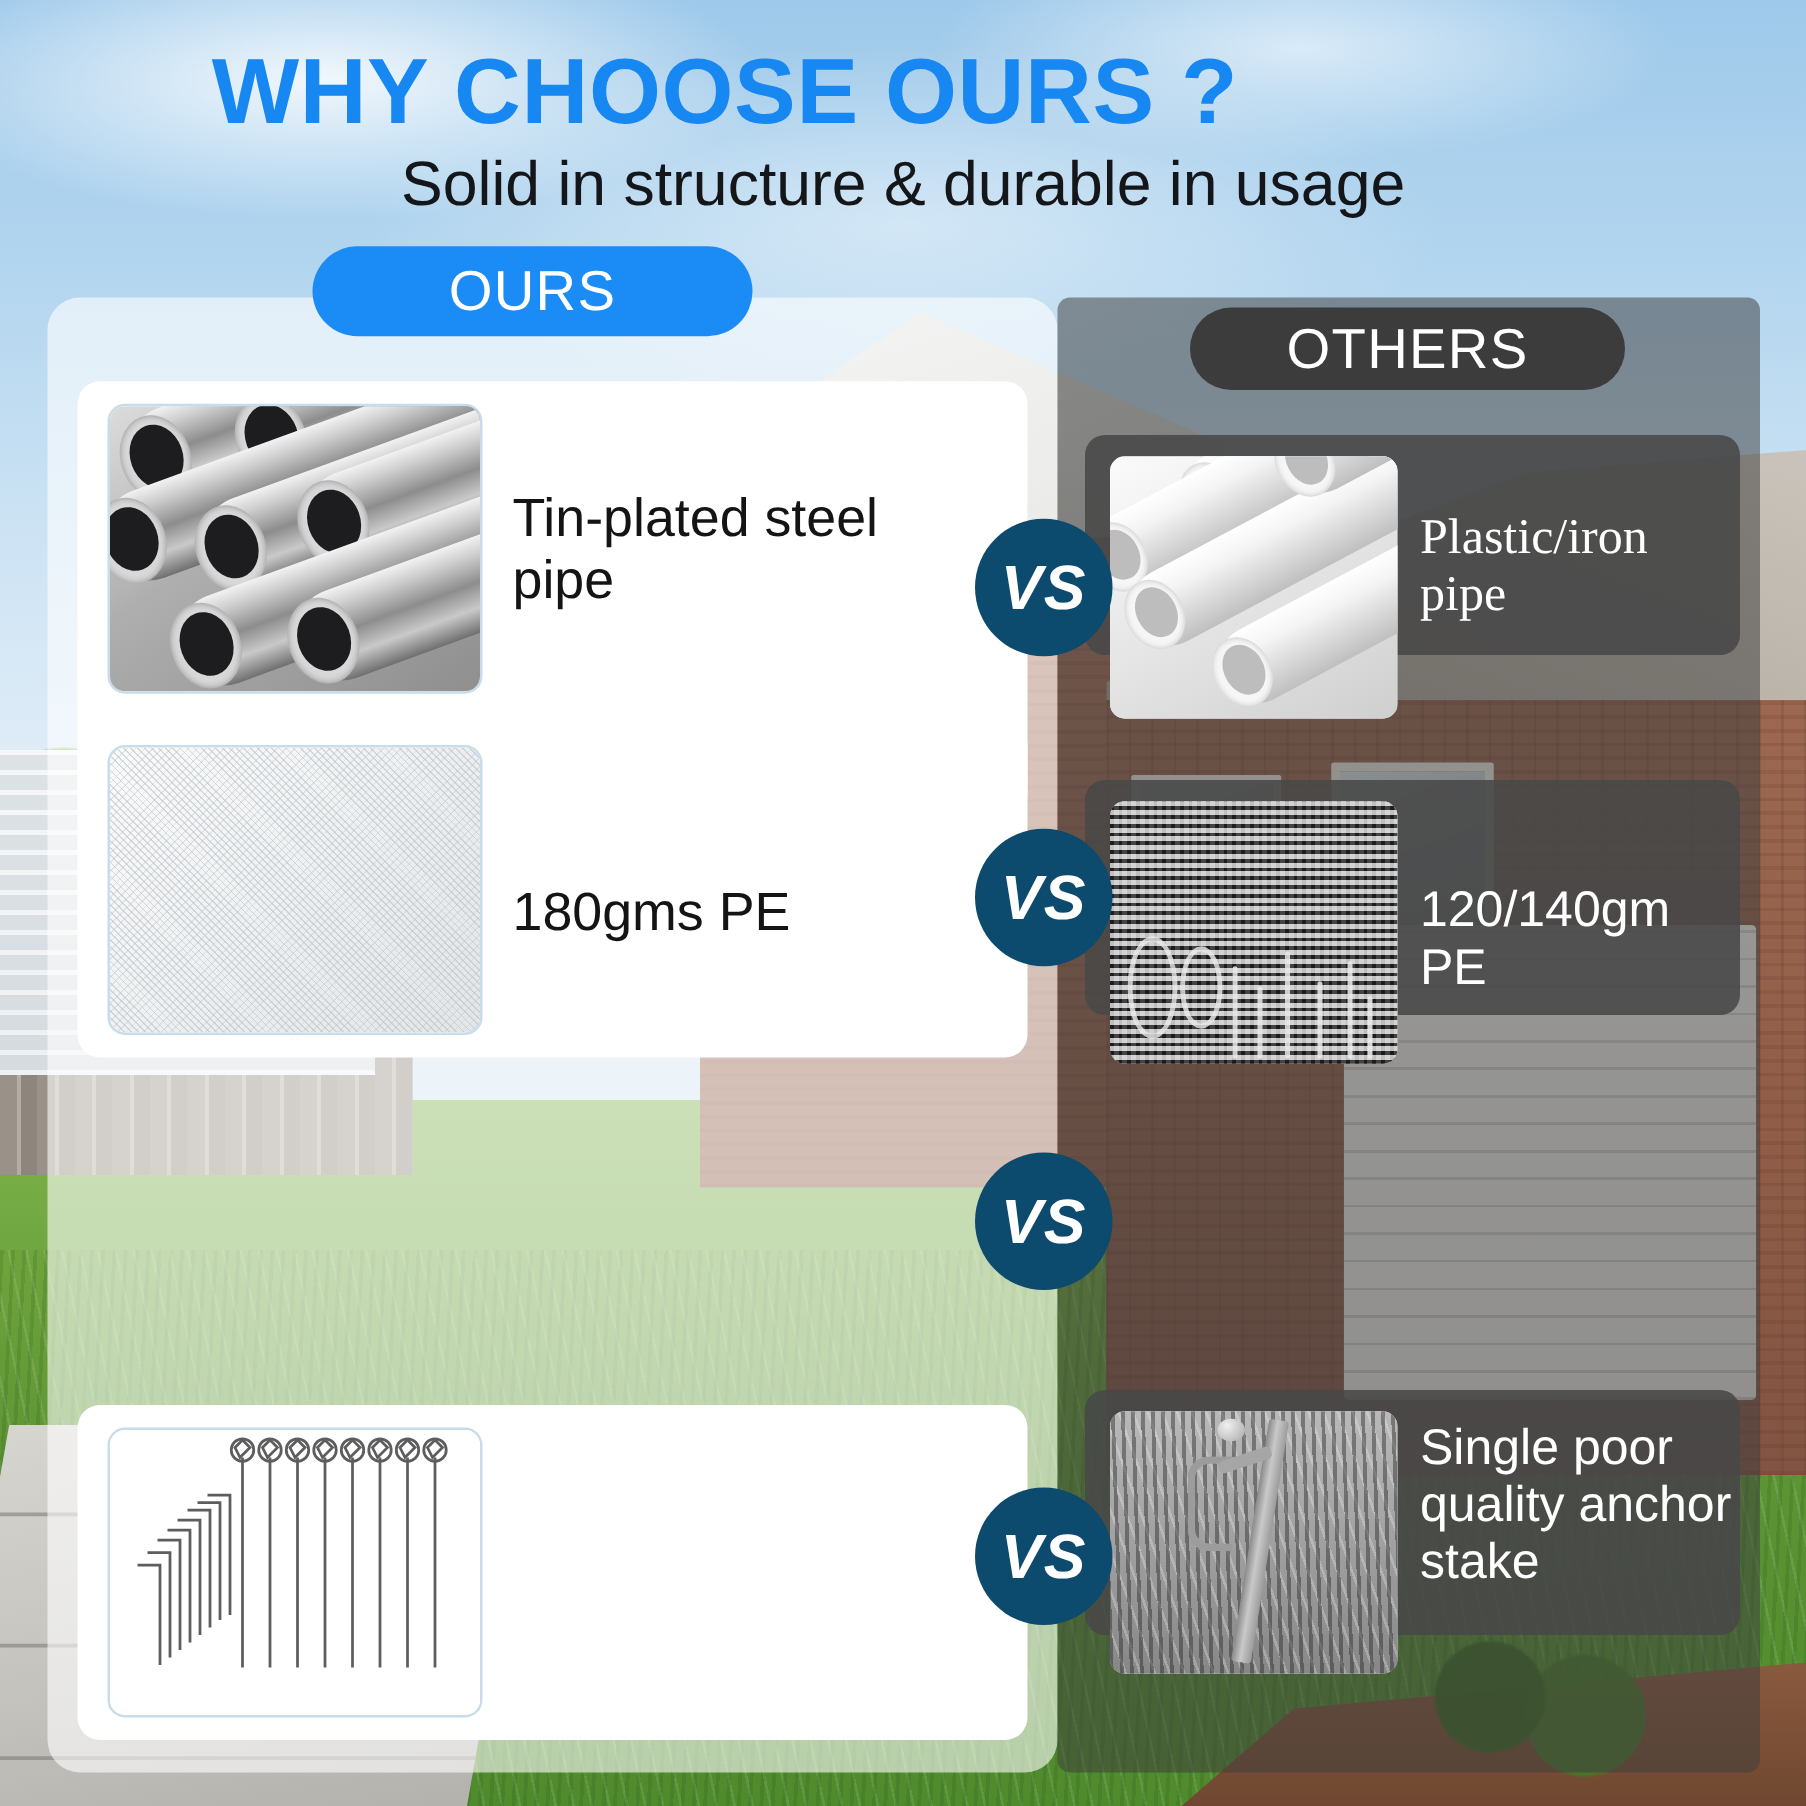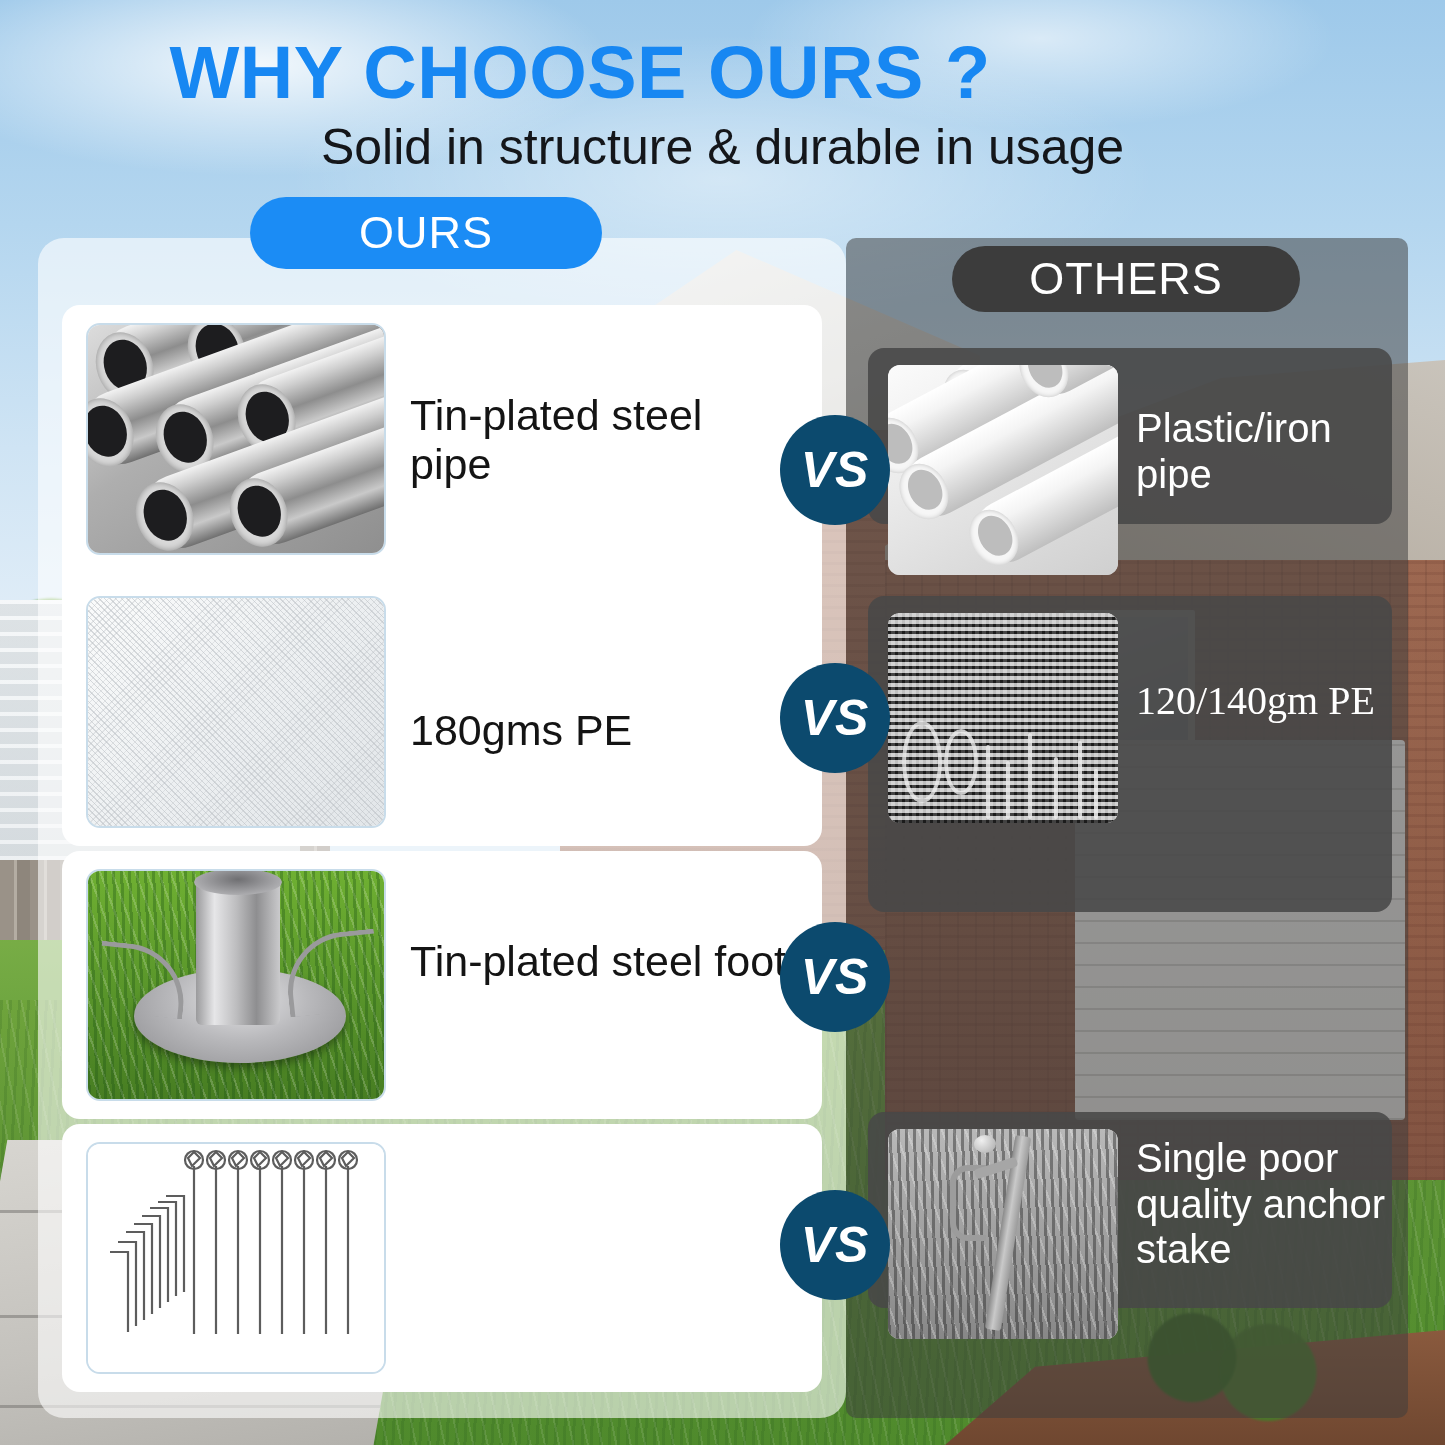--- a/index.html
+++ b/index.html
@@ -387,21 +387,21 @@
             <span class="mouth"></span>
             <span class="bore"></span>
           </div>
       </div>
     </div>
     <div class="ours-label" style="top:86px;">Tin-plated steel pipe</div>
   </div>
 
   <div class="vs" style="left:780px; top:415px;">VS</div>
 
-  <div class="other-card" style="top:348px; height:176px;">
+  <div class="other-card" style="top:348px; height:176px;font-family:Liberation Serif, serif;">
     <div class="other-thumb">
       <div class="pvc-wrap">
         <div class="pvc" style="left:64px; top:10px; transform:rotate(-28deg);">
             <span class="mouth"></span>
             <span class="bore"></span>
           </div>
         <div class="pvc" style="left:-10px; top:58px; transform:rotate(-28deg);">
             <span class="mouth"></span>
             <span class="bore"></span>
           </div>
@@ -424,49 +424,35 @@
 
   <div class="ours-card" style="top:578px; height:268px;">
     <div class="ours-thumb">
       <div class="pe-fine"></div>
     </div>
     <div class="ours-label" style="top:108px;margin-top:20px;">180gms PE</div>
   </div>
 
   <div class="vs" style="left:780px; top:663px;">VS</div>
 
-  <div class="other-card" style="top:596px; height:316px;font-family:Liberation Serif, serif;">
+  <div class="other-card" style="top:624px; height:188px;">
     <div class="other-thumb">
       <div class="pe-coarse"></div>
       <div class="fray-loop" style="left:14px; top:108px; width:40px; height:82px;"></div>
       <div class="fray-loop" style="left:56px; top:116px; width:34px; height:66px;"></div>
       <div class="fray" style="left:98px; height:74px;"></div>
       <div class="fray" style="left:118px; height:58px;"></div>
       <div class="fray" style="left:140px; height:86px;"></div>
       <div class="fray" style="left:166px; height:62px;"></div>
       <div class="fray" style="left:190px; height:78px;"></div>
       <div class="fray" style="left:206px; height:50px;"></div>
     </div>
     <div class="other-label" style="top:82px;">120/140gm PE</div>
   </div>
 
-  <div class="ours-card" style="top:851px; height:268px;">
-    <div class="ours-thumb">
-      <div class="grass-color"></div>
-      <div class="disc" style="left:46px; top:98px; width:212px; height:94px;
-           background: radial-gradient(ellipse at 50% 32%, #e4e4e6 0%, #b9b9bc 45%, #8d8d90 100%);
-           box-shadow: 0 5px 8px rgba(0,0,0,.35);"></div>
-      <div class="pole" style="left:108px; top:6px; width:84px; height:148px; border-radius:6px;"></div>
-      <div class="disc" style="left:106px; top:-2px; width:88px; height:26px;
-           background: radial-gradient(ellipse at 50% 40%, #6f6f72, #c6c6c9);"></div>
-      <div class="rod" style="left:10px; top:74px; width:88px; height:70px; border-radius:0 60px 0 0; transform:rotate(6deg);"></div>
-      <div class="rod" style="left:198px; top:62px; width:92px; height:80px; border-radius:60px 0 0 0; border-right:none; border-left:5px solid #9a9a9c; transform:rotate(-6deg);"></div>
-    </div>
-    <div class="ours-label" style="top:86px;">Tin-plated steel foot</div>
-  </div>
 
   <div class="vs" style="left:780px; top:922px;">VS</div>
 
 
   <div class="ours-card" style="top:1124px; height:268px;">
     <div class="ours-thumb">
       <div class="stake-bg"></div>
 
       <svg width="300" height="232" viewBox="0 0 300 232" style="position:absolute; inset:0;">
         <g stroke="#5d5d5d" stroke-width="2.2" fill="none">

